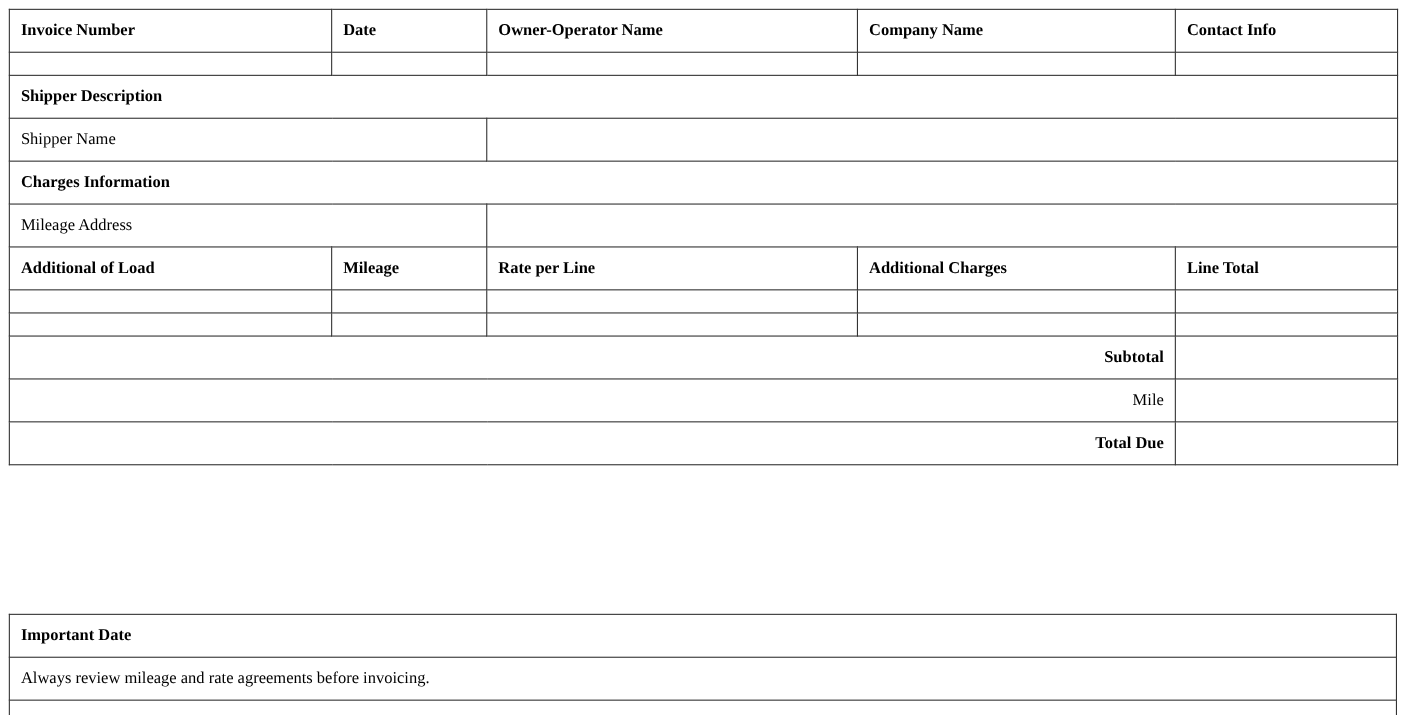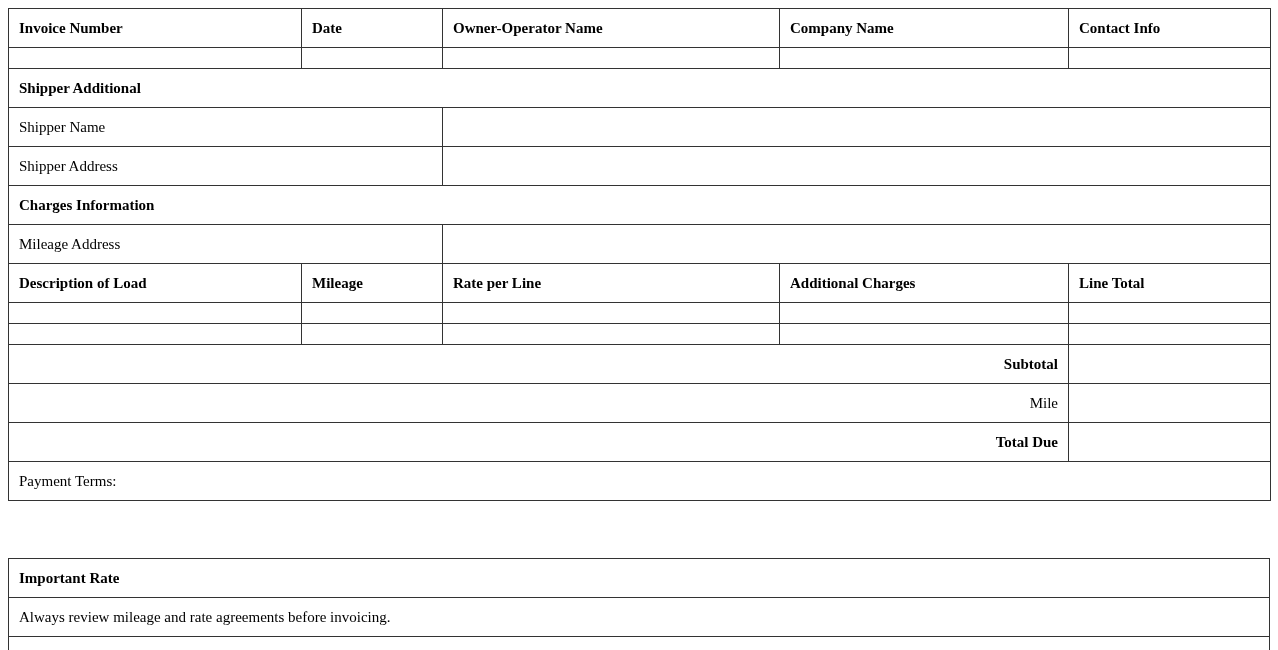--- a/index.html
+++ b/index.html
@@ -34,39 +34,35 @@
     <td class="b">Contact Info</td>
   </tr>
   <tr class="h21">
     <td></td>
     <td></td>
     <td></td>
     <td></td>
     <td></td>
   </tr>
   <tr class="h39">
-    <td colspan="5" class="b">Shipper Additional</td>
+    <td colspan="5" class="b">Shipper Description</td>
   </tr>
   <tr class="h39">
     <td colspan="2">Shipper Name</td>
-    <td colspan="3"></td>
-  </tr>
-  <tr class="h39">
-    <td colspan="2">Shipper Address</td>
     <td colspan="3"></td>
   </tr>
   <tr class="h39">
     <td colspan="5" class="b">Charges Information</td>
   </tr>
   <tr class="h39">
     <td colspan="2">Mileage Address</td>
     <td colspan="3"></td>
   </tr>
   <tr class="h39">
-    <td class="b">Description of Load</td>
+    <td class="b">Additional of Load</td>
     <td class="b">Mileage</td>
     <td class="b">Rate per Line</td>
     <td class="b">Additional Charges</td>
     <td class="b">Line Total</td>
   </tr>
   <tr class="h21">
     <td></td>
     <td></td>
     <td></td>
     <td></td>
@@ -84,30 +80,27 @@
     <td></td>
   </tr>
   <tr class="h39">
     <td colspan="4" class="r">Mile</td>
     <td></td>
   </tr>
   <tr class="h39">
     <td colspan="4" class="b r">Total Due</td>
     <td></td>
   </tr>
-  <tr class="h39">
-    <td colspan="5">Payment Terms:</td>
-  </tr>
 </tbody>
   </table>
 
 <table class="notes">
   <tbody>
       <tr class="h39">
-    <td class="b">Important Rate</td>
+    <td class="b">Important Date</td>
   </tr>
   <tr class="h39">
     <td>Always review mileage and rate agreements before invoicing.</td>
   </tr>
   <tr class="h39">
     <td></td>
   </tr>
 </tbody>
   </table>
 

